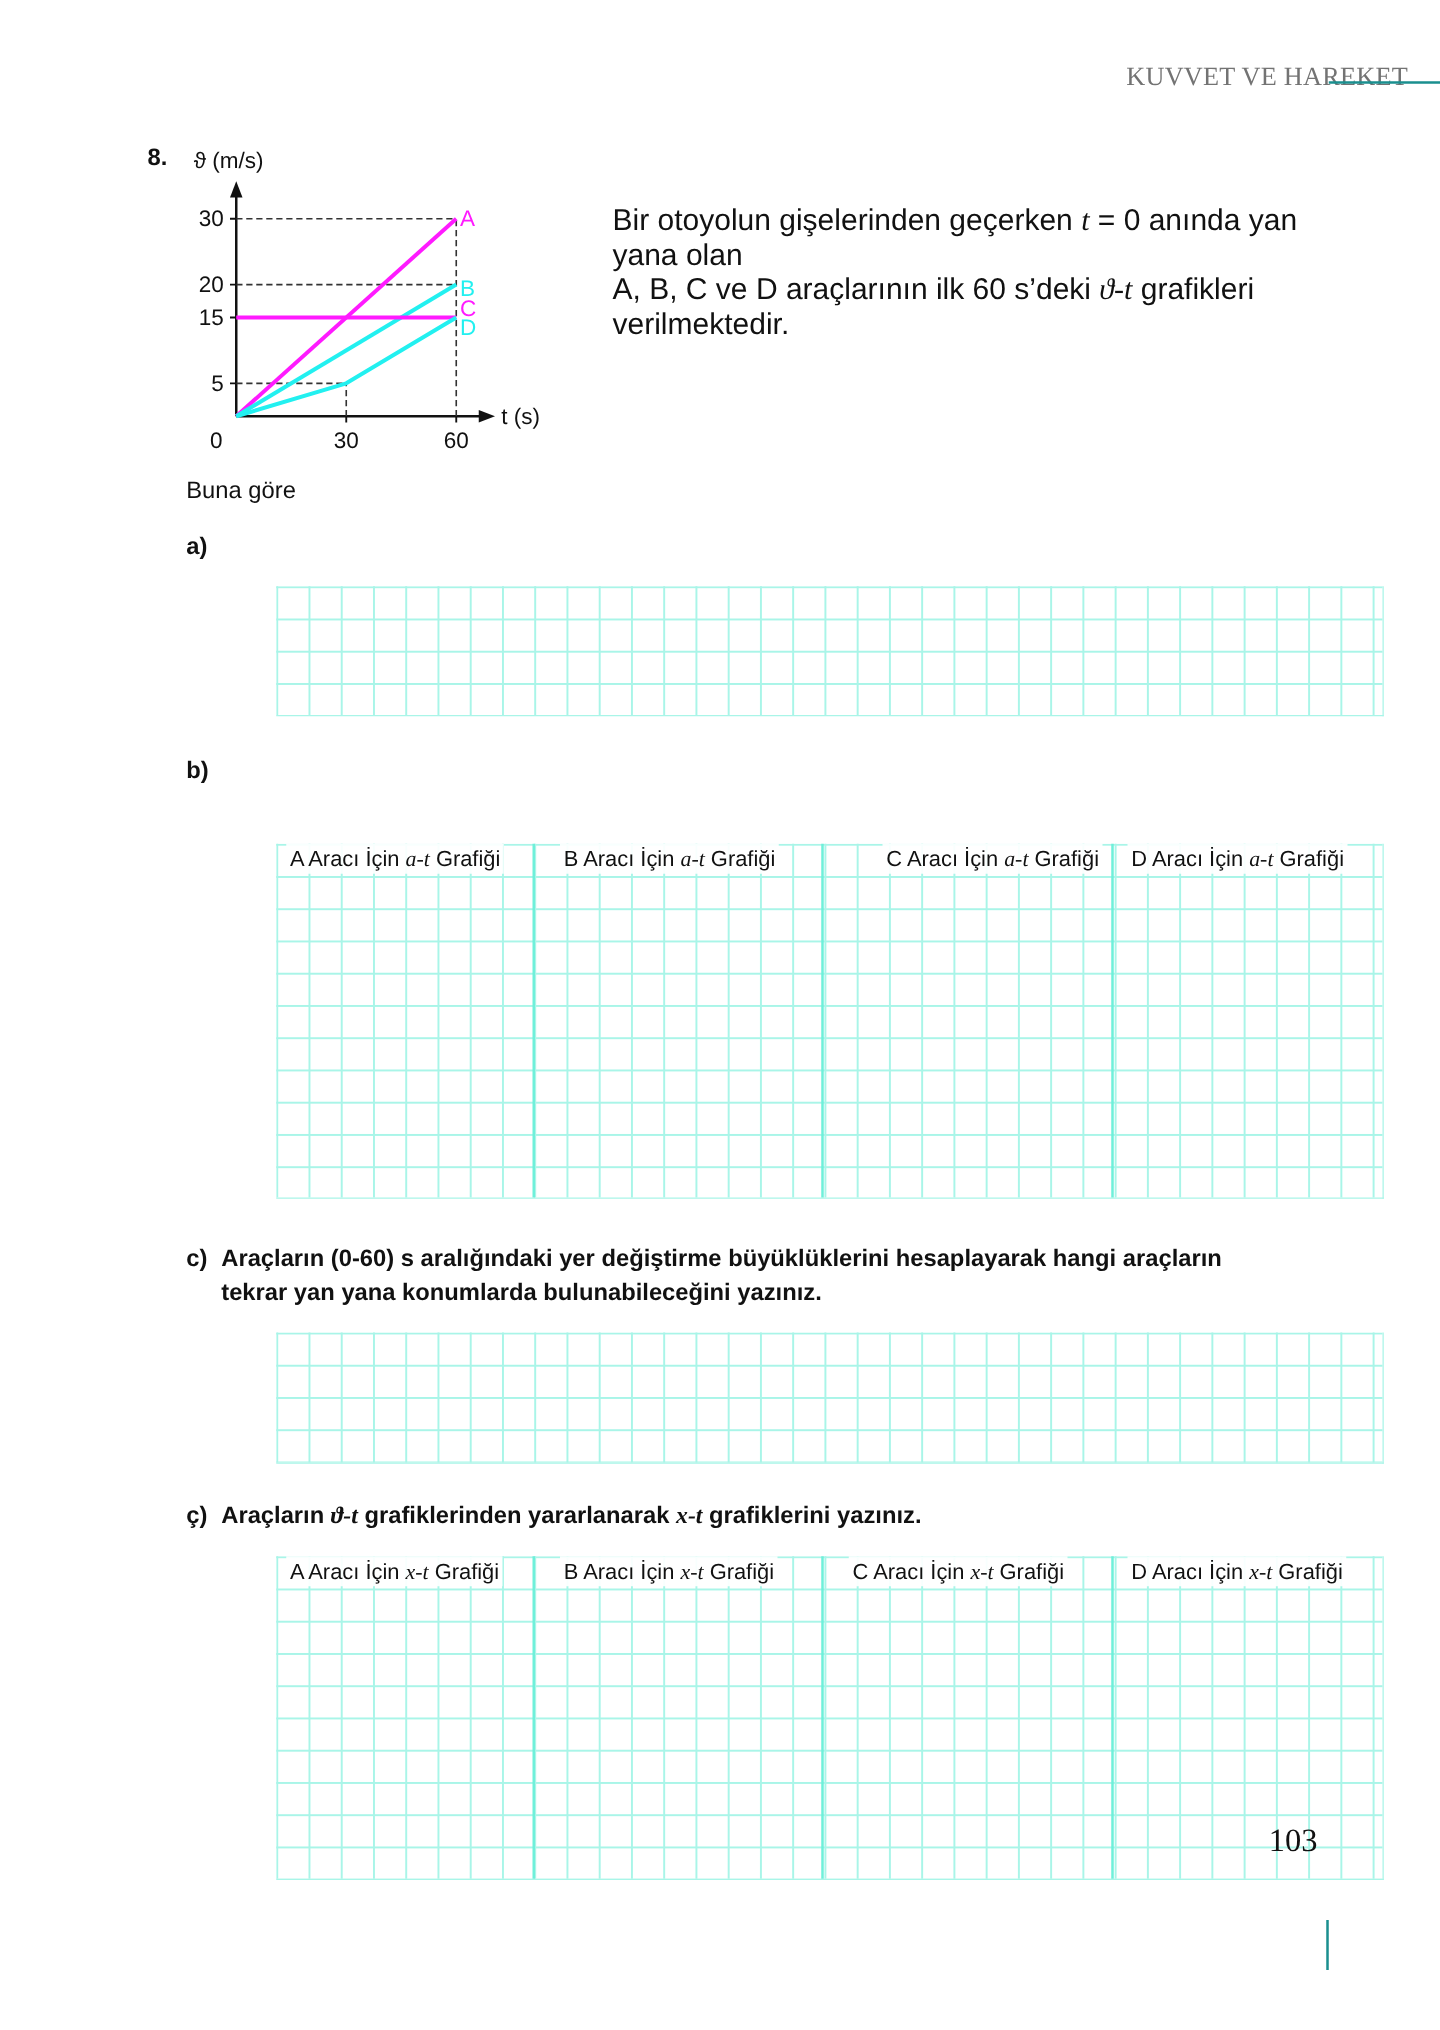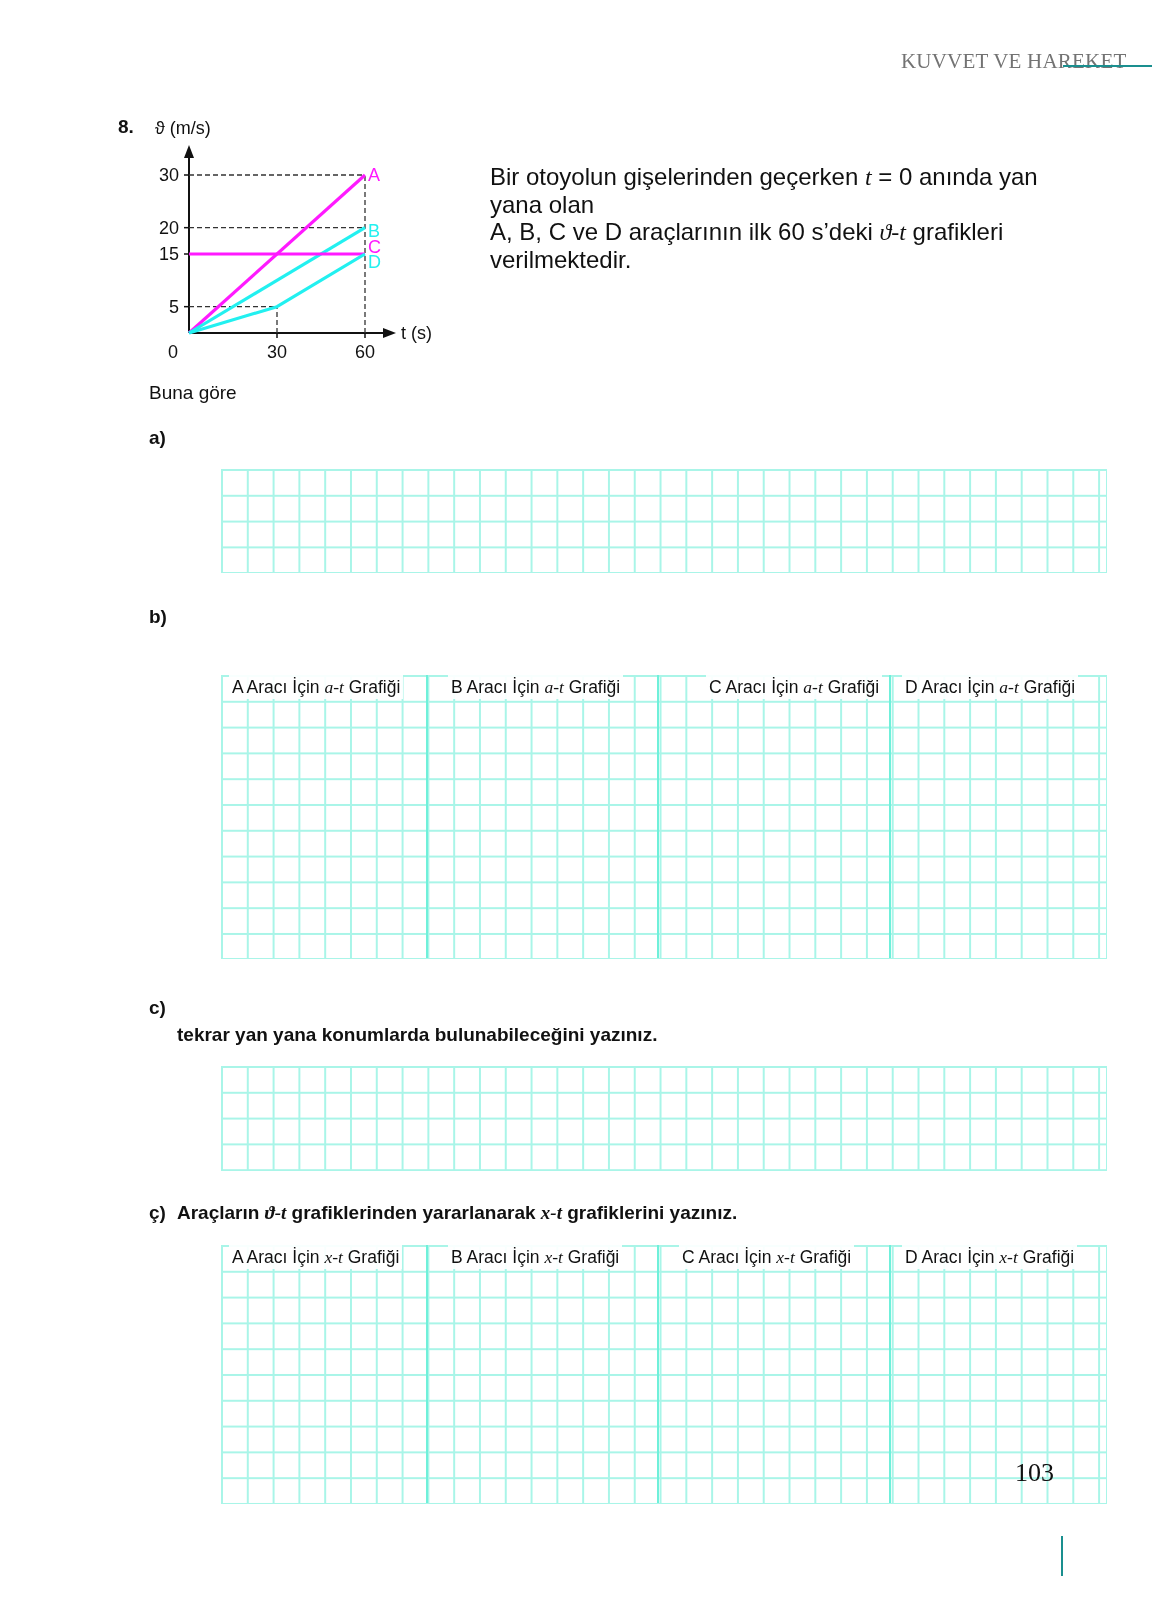--- a/index.html
+++ b/index.html
@@ -100,21 +100,21 @@
   <div class="panel-divider" style="left:436px;"></div>
   <div class="panel-divider" style="left:668px;"></div>
   <div class="panel-label" style="left:8px;"><span>A Aracı İçin </span><span class="it">a-t</span><span> Grafiği</span></div>
   <div class="panel-label" style="left:227px;"><span>B Aracı İçin </span><span class="it">a-t</span><span> Grafiği</span></div>
   <div class="panel-label" style="left:485px;"><span>C Aracı İçin </span><span class="it">a-t</span><span> Grafiği</span></div>
   <div class="panel-label" style="left:681px;"><span>D Aracı İçin </span><span class="it">a-t</span><span> Grafiği</span></div>
 </div>
 
 <div class="abs q" style="left:149px; top:994px; width:920px; height:56px;">
   <span class="lbl">c)</span>
-  <span class="txt"><br><span>tekrar yan yana konumlarda bulunabileceğini yazınız.</span></span>
+  <span class="txt"><span>Araçların (0-60) s aralığındaki yer değiştirme büyüklüklerini hesaplayarak hangi araçların</span><br><span>tekrar yan yana konumlarda bulunabileceğini yazınız.</span></span>
 </div>
 <div class="grid" style="top:1066px; height:105px;"></div>
 
 <div class="abs q" style="left:149px; top:1199px; width:920px; height:30px;">
   <span class="lbl">ç)</span>
   <span class="txt"><span>Araçların </span><span class="it">ϑ-t</span><span> grafiklerinden yararlanarak </span><span class="it">x-t</span><span> grafiklerini yazınız.</span></span>
 </div>
 <div class="grid" style="top:1245px; height:259px;">
   <div class="panel-divider" style="left:205px;"></div>
   <div class="panel-divider" style="left:436px;"></div>

